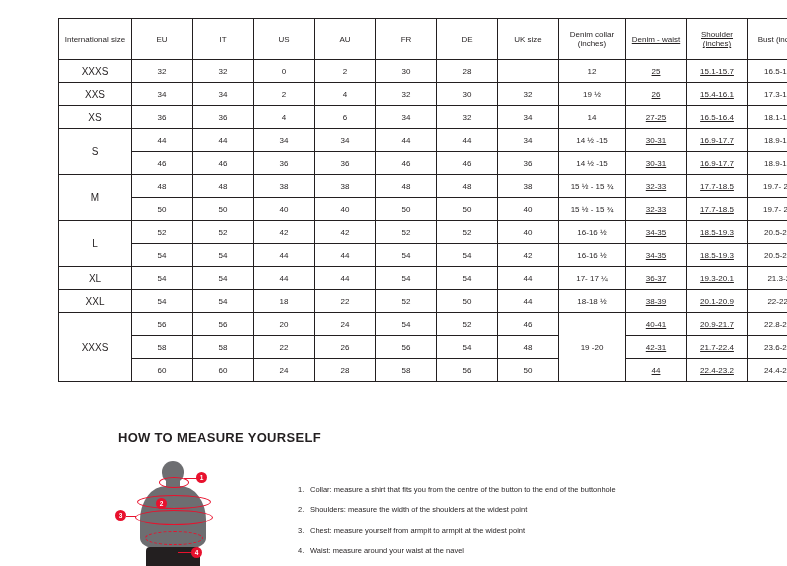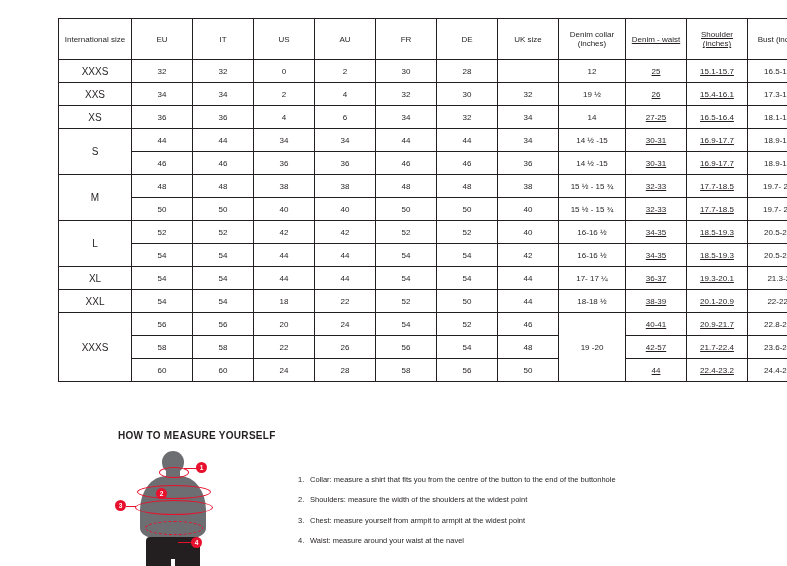--- a/index.html
+++ b/index.html
@@ -57,25 +57,25 @@
   .grp { font-size: 10px; }
 
   
   .measure {
     position: absolute;
     left: 118px;
     top: 430px;
     width: 640px;
   }
   .measure-title {
-    font-size: 10px;
+    font-size: 13px;
     font-weight: bold;
     letter-spacing: 0.3px;
     color: #231f20;
-    margin-bottom: 4px;
+    margin-bottom: 10px;
   }
   .measure-body {
     display: flex;
     align-items: flex-start;
   }
   .figure {
     position: relative;
     width: 110px;
     height: 125px;
     flex: 0 0 110px;
@@ -368,21 +368,21 @@
             <td class="col-bust">22.8-23.6</td>
           </tr>
           <tr>
             <td class="col-std">58</td>
             <td class="col-std">58</td>
             <td class="col-std">22</td>
             <td class="col-std">26</td>
             <td class="col-std">56</td>
             <td class="col-std">54</td>
             <td class="col-uk">48</td>
-            <td class="col-denim">42-57</td>
+            <td class="col-denim">42-31</td>
             <td class="col-shoulder">21.7-22.4</td>
             <td class="col-bust">23.6-24.4</td>
           </tr>
           <tr>
             <td class="col-std">60</td>
             <td class="col-std">60</td>
             <td class="col-std">24</td>
             <td class="col-std">28</td>
             <td class="col-std">58</td>
             <td class="col-std">56</td>

